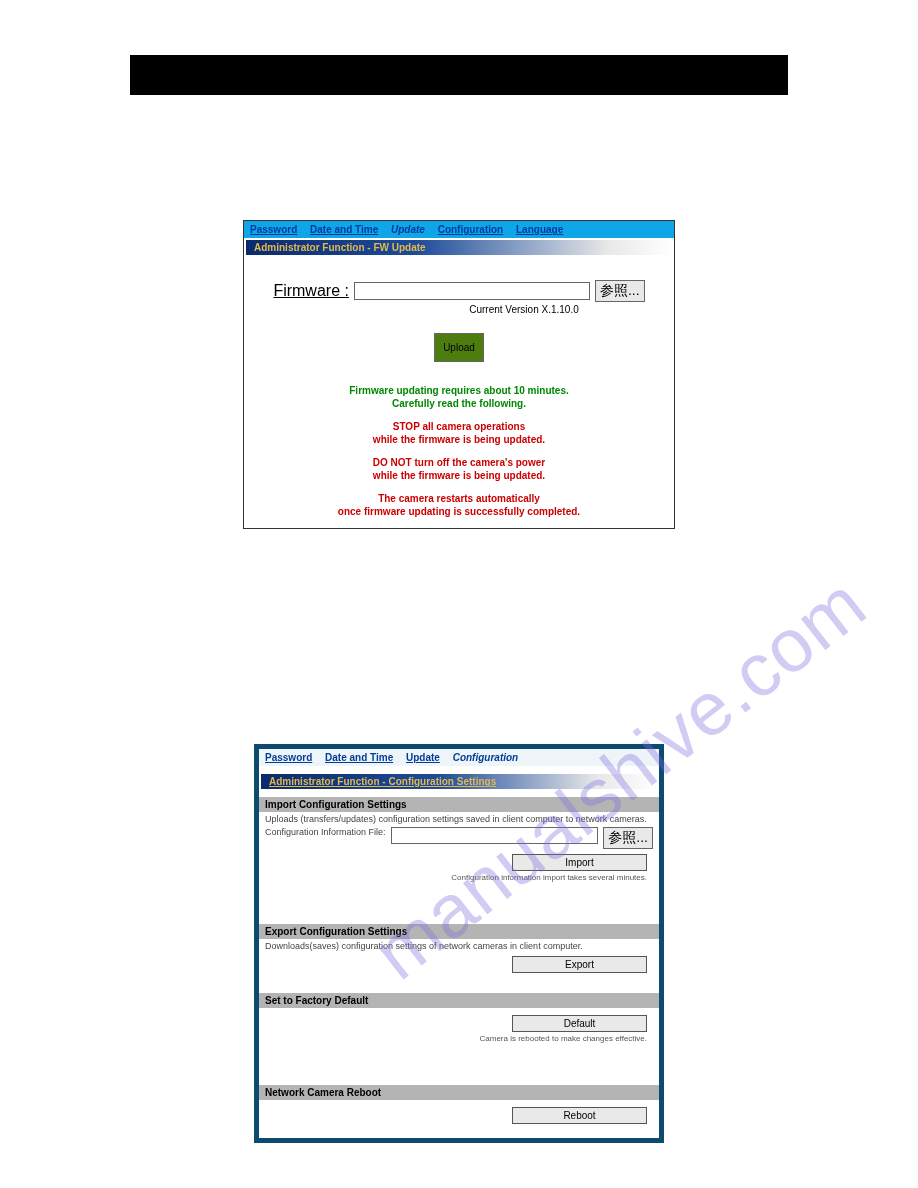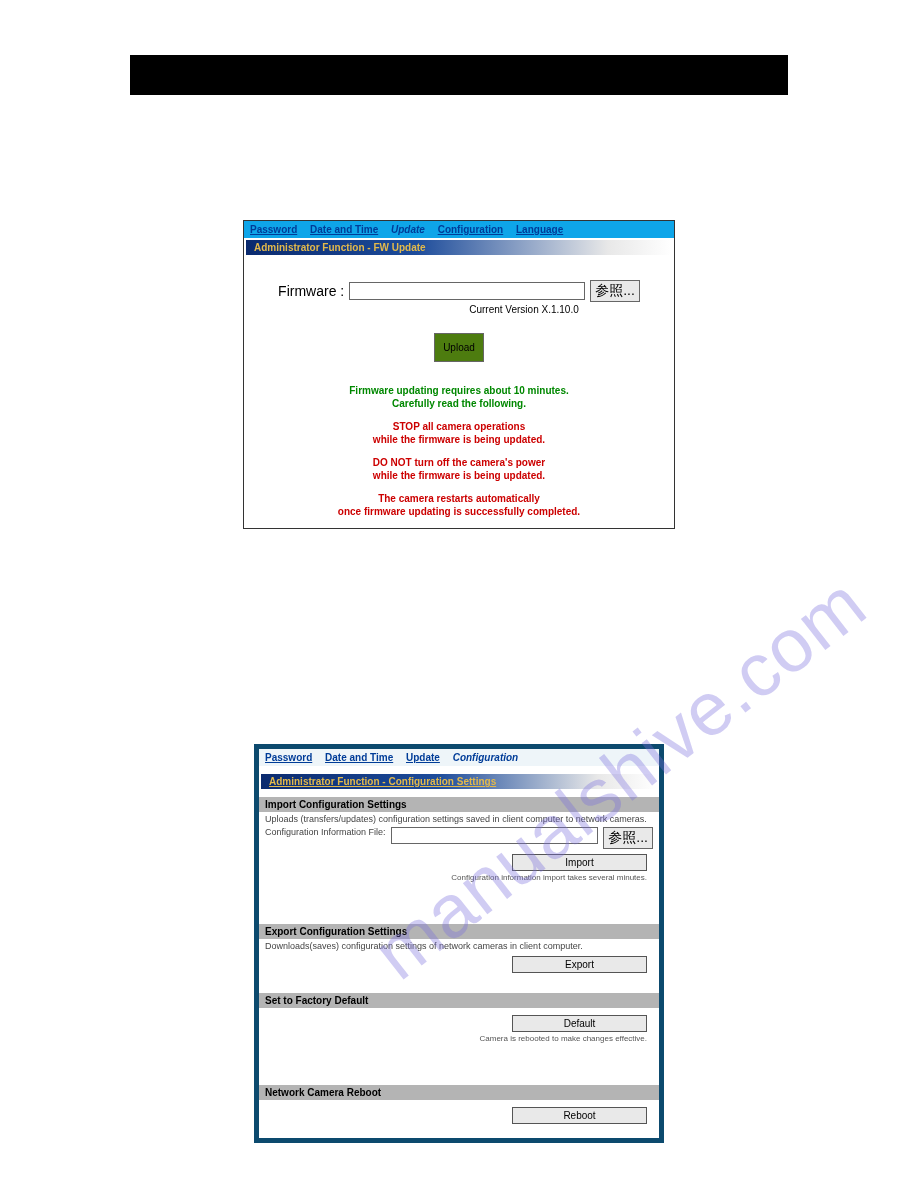--- a/index.html
+++ b/index.html
@@ -53,21 +53,22 @@
   font-size: 10px;
   padding: 25px 10px 10px 10px;
 }
 .fw-row {
   display: flex;
   justify-content: center;
   align-items: center;
   gap: 5px;
 }
 .fw-row label {
-  font-size: 14px;
+  font-size: 16px;
+  text-decoration: underline;
 }
 .fw-row input[type=text] {
   width: 230px;
   height: 14px;
   border: 1px solid #666;
   font-size: 10px;
 }
 .browse-btn {
   border: 1px solid #666;
   background: #e9e9e9;

